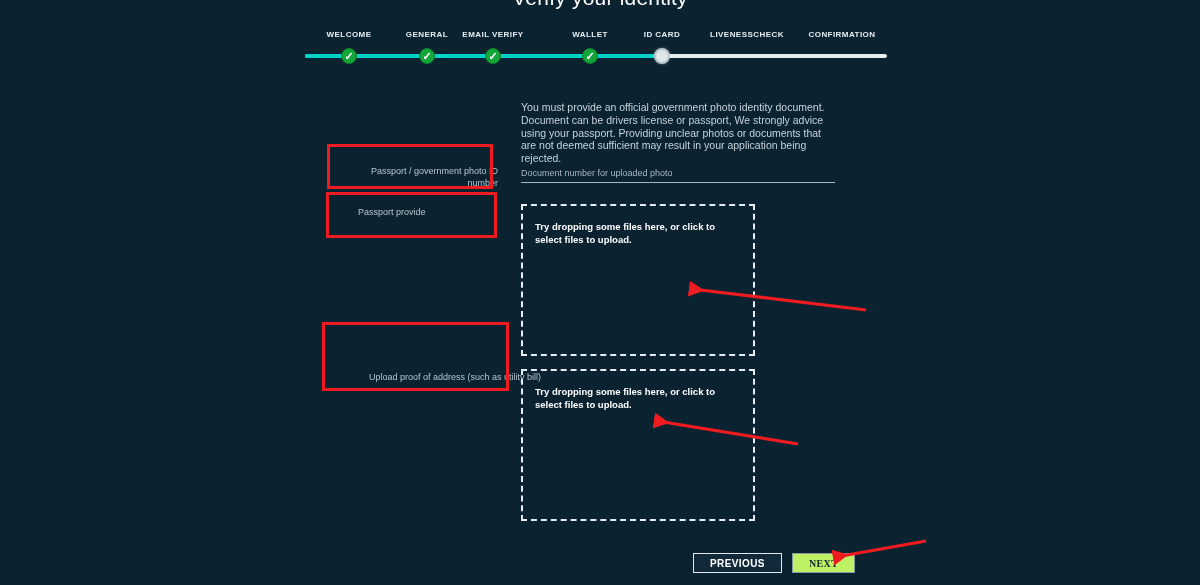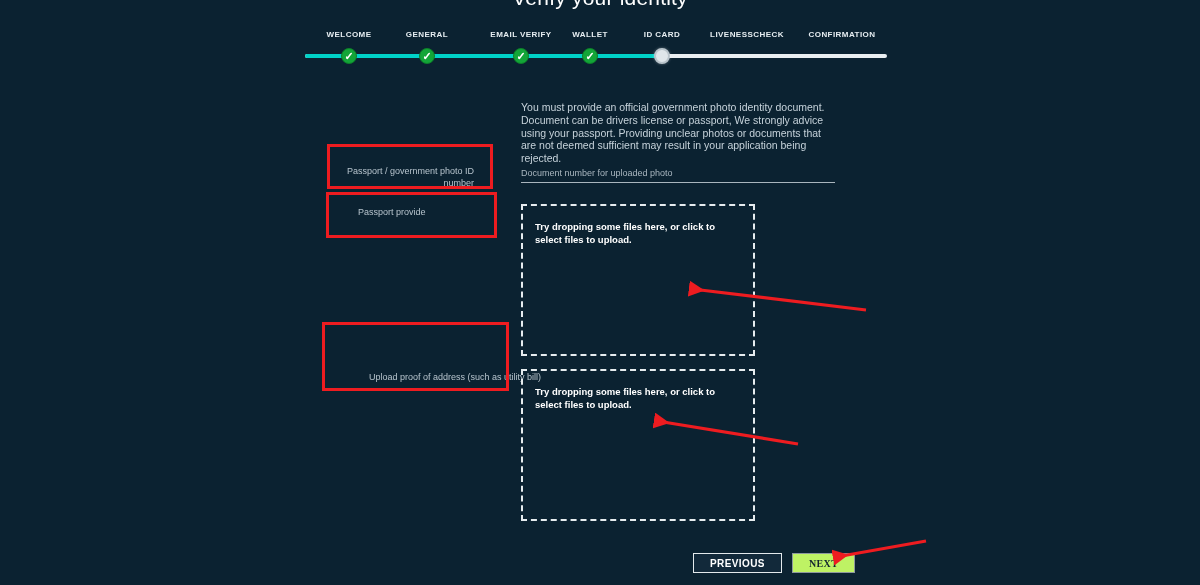--- a/index.html
+++ b/index.html
@@ -108,21 +108,21 @@
   }
 
   
   .field-label {
     position: absolute;
     font-size: 9px;
     color: #b7c4cd;
     line-height: 12px;
   }
   #label-passport-number {
-    left: 316px;
+    left: 340px;
     top: 165px;
     width: 158px;
     text-align: right;
   }
   #label-passport-picture {
     left: 358px;
     top: 206px;
     width: 200px;
     text-align: left;
   }
@@ -258,21 +258,21 @@
   <div id="stepper-progress"></div>
 
   <div class="step" style="left:44px;">
     <span class="step-label">WELCOME</span>
     <span class="step-dot done"></span>
   </div>
   <div class="step" style="left:122px;">
     <span class="step-label">GENERAL</span>
     <span class="step-dot done"></span>
   </div>
-  <div class="step" style="left:216px;">
+  <div class="step" style="left:188px;">
     <span class="step-label">EMAIL VERIFY</span>
     <span class="step-dot done"></span>
   </div>
   <div class="step" style="left:285px;">
     <span class="step-label">WALLET</span>
     <span class="step-dot done"></span>
   </div>
   <div class="step" style="left:357px;">
     <span class="step-label">ID CARD</span>
     <span class="step-dot active"></span>

